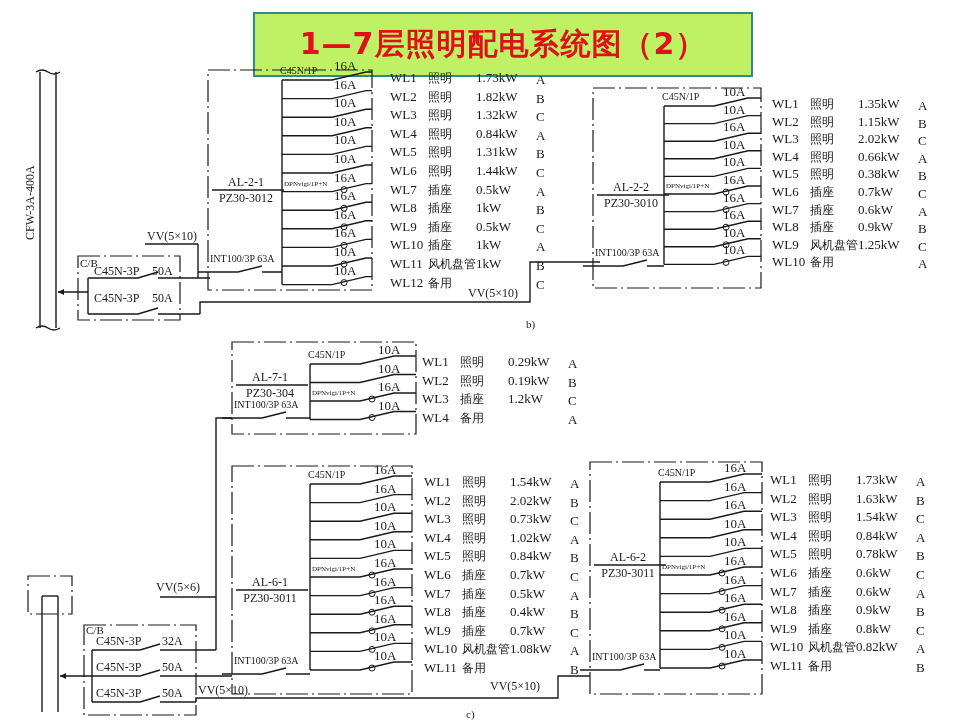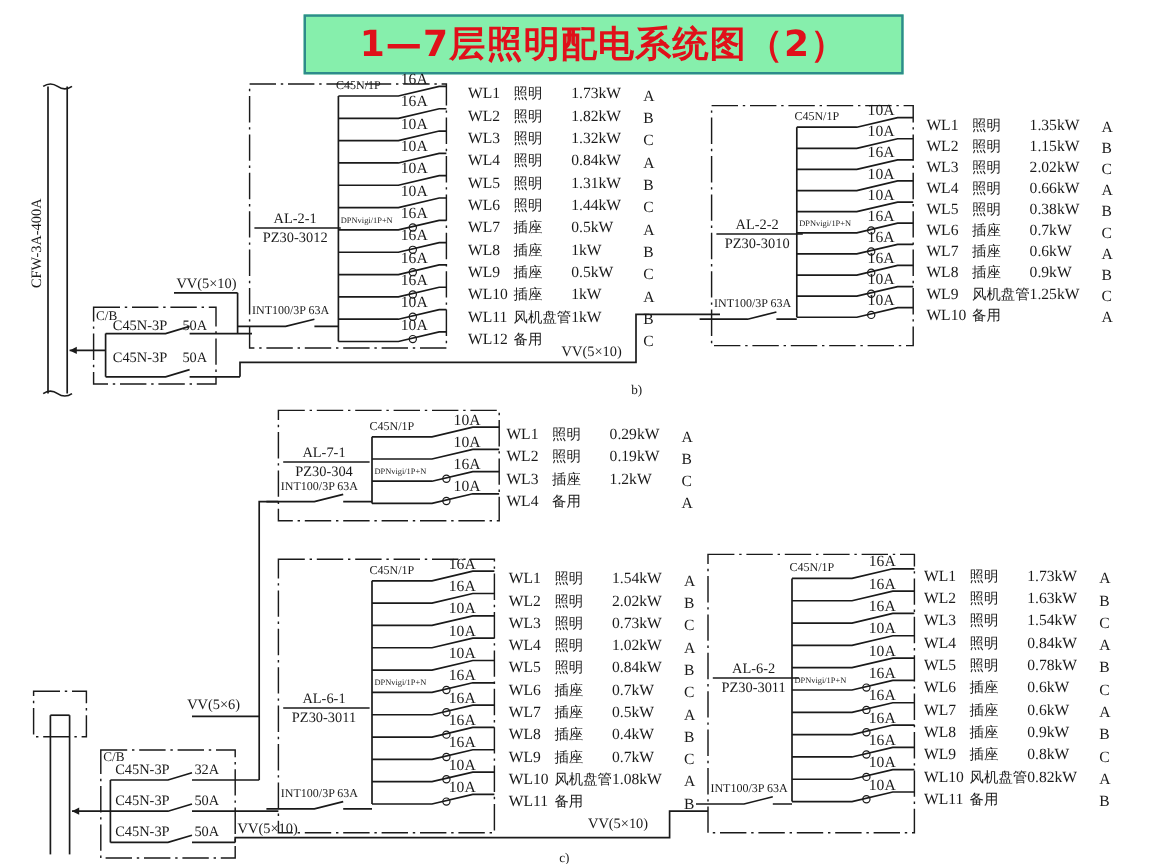--- a/index.html
+++ b/index.html
@@ -1,19 +1,19 @@
 <!DOCTYPE html>
 <html><head>
   <meta charset="utf-8">
   <style>
     html, body { margin: 0; padding: 0; background: #ffffff; }
     body { width: 960px; height: 720px; position: relative; overflow: hidden;
            font-family: "DejaVu Serif", "Liberation Serif", serif; }
-    .title-box { position: absolute; left: 253px; top: 12px; width: 500px; height: 50px;
-                 border: 2px solid #2e8b8b; box-sizing: border-box; background: #86efac;
+    .title-box { position: absolute; left: 253px; top: 12px; width: 500px; height: 65px;
+                 border: 2px solid #2e8b8b; box-sizing: border-box; background: #bef264;
                  display: flex; align-items: center; justify-content: center; }
     .title-text { color: #e0101a; font-family: "DejaVu Sans", "Liberation Sans", sans-serif;
                   font-weight: bold; font-size: 30px; letter-spacing: 1px; }
     svg { position: absolute; left: 0; top: 0; }
     svg text { font-family: "Liberation Serif", "DejaVu Serif", serif; fill: #1a1a1a; }
     .ln { stroke: #1a1a1a; stroke-width: 1.4; fill: none; }
     .dash { stroke: #1a1a1a; stroke-width: 1.2; fill: none; stroke-dasharray: 22 4 2 4; }
   </style>
 </head>
 <body>

